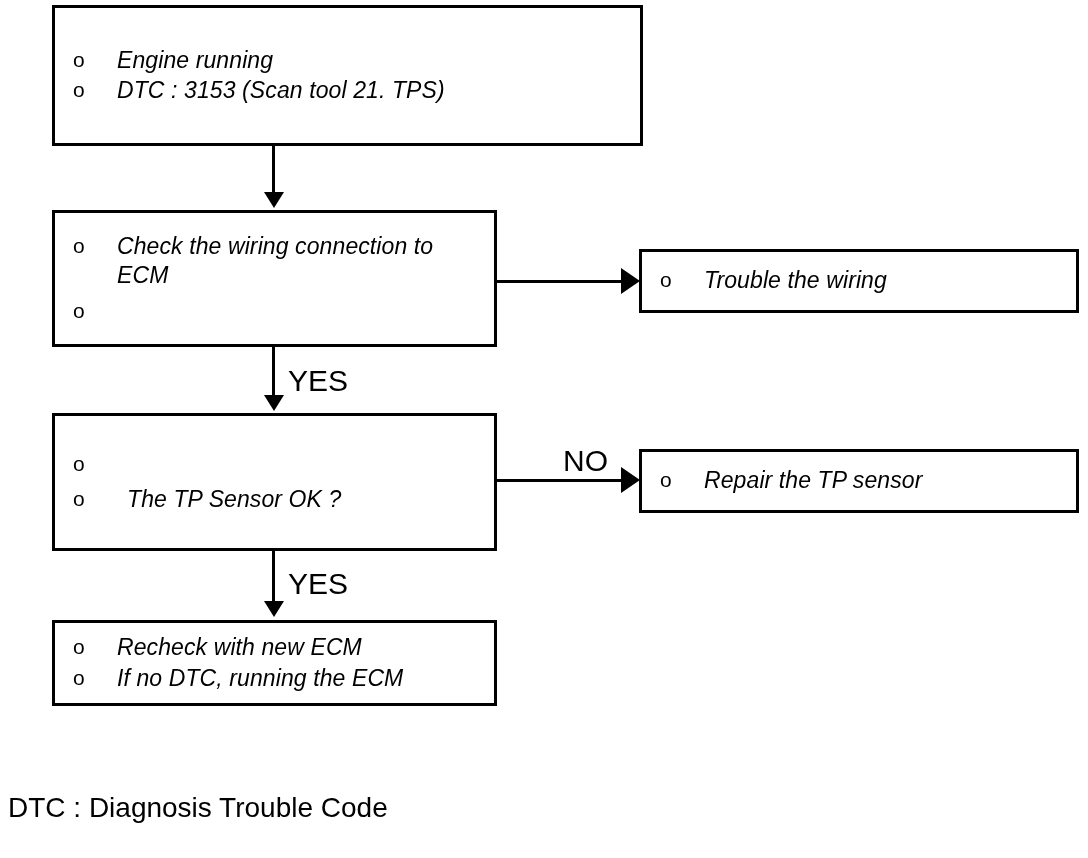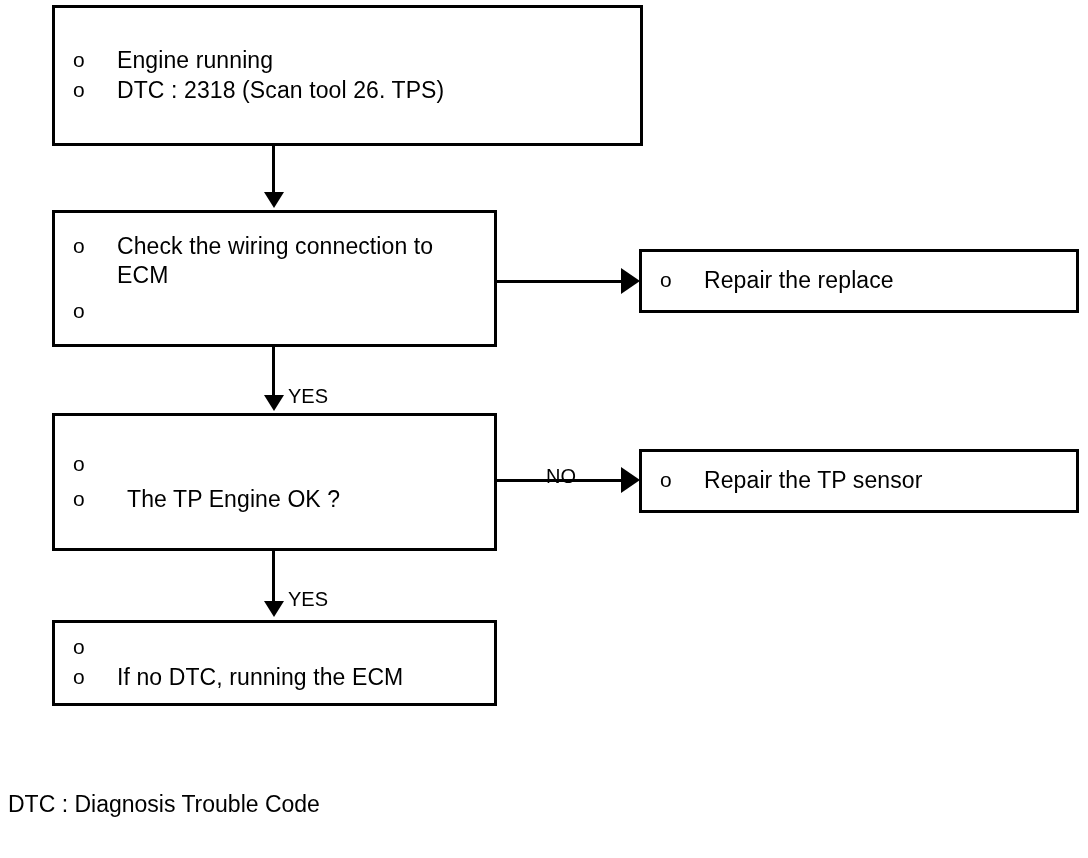--- a/index.html
+++ b/index.html
@@ -42,20 +42,21 @@
     letter-spacing: 0.1px;
   }
   .bullet-mark {
     width: 44px;
     flex: 0 0 44px;
     font-size: 21px;
     line-height: 1.36;
   }
   .bullet-text {
     flex: 1 1 auto;
+    font-style: italic;
   }
   .bullet-row + .bullet-row {
     margin-top: 6px;
   }
   .bullet-row.tight + .bullet-row.tight {
     margin-top: 1px;
   }
   .indent-half {
     padding-left: 10px;
   }
@@ -82,48 +83,47 @@
   .arrow-right {
     position: absolute;
     width: 0;
     height: 0;
     border-top: 13px solid transparent;
     border-bottom: 13px solid transparent;
     border-left: 19px solid #000000;
   }
   .edge-label {
     position: absolute;
-    font-size: 20px;
+    font-size: 30px;
     line-height: 1;
     white-space: nowrap;
-    margin-top: 20px;
   }
 
   
   .legend {
     position: absolute;
-    font-size: 23px;
+    font-size: 28px;
     line-height: 1.45;
     white-space: nowrap;
   }
 </style>
 </head>
 <body>
 
 <div id="canvas">
 
   <div class="node" style="left:52px; top:5px; width:591px; height:141px;">
     <div class="node-inner">
       <div class="bullet-row tight">
         <span class="bullet-mark">o</span>
         <span class="bullet-text">Engine running</span>
       </div>
       <div class="bullet-row tight">
         <span class="bullet-mark">o</span>
-        <span class="bullet-text">DTC : 2318 (Scan tool 26. TPS)</span>
+        <span class="bullet-text">DTC : 3153 (Scan tool 21. TPS)</span>
       </div>
     </div>
   </div>
 
   <div class="vline" style="left:272px; top:146px; height:50px;"></div>
   <div class="arrow-down" style="left:264px; top:192px;"></div>
 
   <div class="node" style="left:52px; top:210px; width:445px; height:137px;">
     <div class="node-inner">
       <div class="bullet-row">
@@ -140,62 +140,63 @@
   </div>
 
   <div class="hline" style="left:497px; top:280px; width:128px;"></div>
   <div class="arrow-right" style="left:621px; top:268px;"></div>
   <div class="edge-label" style="left:540px; top:246px;"></div>
 
   <div class="node" style="left:639px; top:249px; width:440px; height:64px;">
     <div class="node-inner">
       <div class="bullet-row">
         <span class="bullet-mark">o</span>
-        <span class="bullet-text">Repair the replace</span>
+        <span class="bullet-text">Trouble the wiring</span>
       </div>
     </div>
   </div>
 
   <div class="vline" style="left:272px; top:347px; height:52px;"></div>
   <div class="arrow-down" style="left:264px; top:395px;"></div>
   <div class="edge-label" style="left:288px; top:366px;">YES</div>
 
   <div class="node" style="left:52px; top:413px; width:445px; height:138px;">
     <div class="node-inner">
       <div class="bullet-row">
         <span class="bullet-mark">o</span>
       </div>
       <div class="bullet-row">
         <span class="bullet-mark">o</span>
-        <span class="bullet-text indent-half">The TP Engine OK ?</span>
+        <span class="bullet-text indent-half">The TP Sensor OK ?</span>
       </div>
     </div>
   </div>
 
   <div class="hline" style="left:497px; top:479px; width:128px;"></div>
   <div class="arrow-right" style="left:621px; top:467px;"></div>
-  <div class="edge-label" style="left:546px; top:446px;">NO</div>
+  <div class="edge-label" style="left:563px; top:446px;">NO</div>
 
   <div class="node" style="left:639px; top:449px; width:440px; height:64px;">
     <div class="node-inner">
       <div class="bullet-row">
         <span class="bullet-mark">o</span>
         <span class="bullet-text">Repair the TP sensor</span>
       </div>
     </div>
   </div>
 
   <div class="vline" style="left:272px; top:551px; height:54px;"></div>
   <div class="arrow-down" style="left:264px; top:601px;"></div>
   <div class="edge-label" style="left:288px; top:569px;">YES</div>
 
   <div class="node" style="left:52px; top:620px; width:445px; height:86px;">
     <div class="node-inner">
       <div class="bullet-row tight">
         <span class="bullet-mark">o</span>
+        <span class="bullet-text">Recheck with new ECM</span>
       </div>
       <div class="bullet-row tight">
         <span class="bullet-mark">o</span>
         <span class="bullet-text">If no DTC, running the ECM</span>
       </div>
     </div>
   </div>
 
   <div class="legend" style="left:8px; top:788px;">
     <div>DTC : Diagnosis Trouble Code</div>

